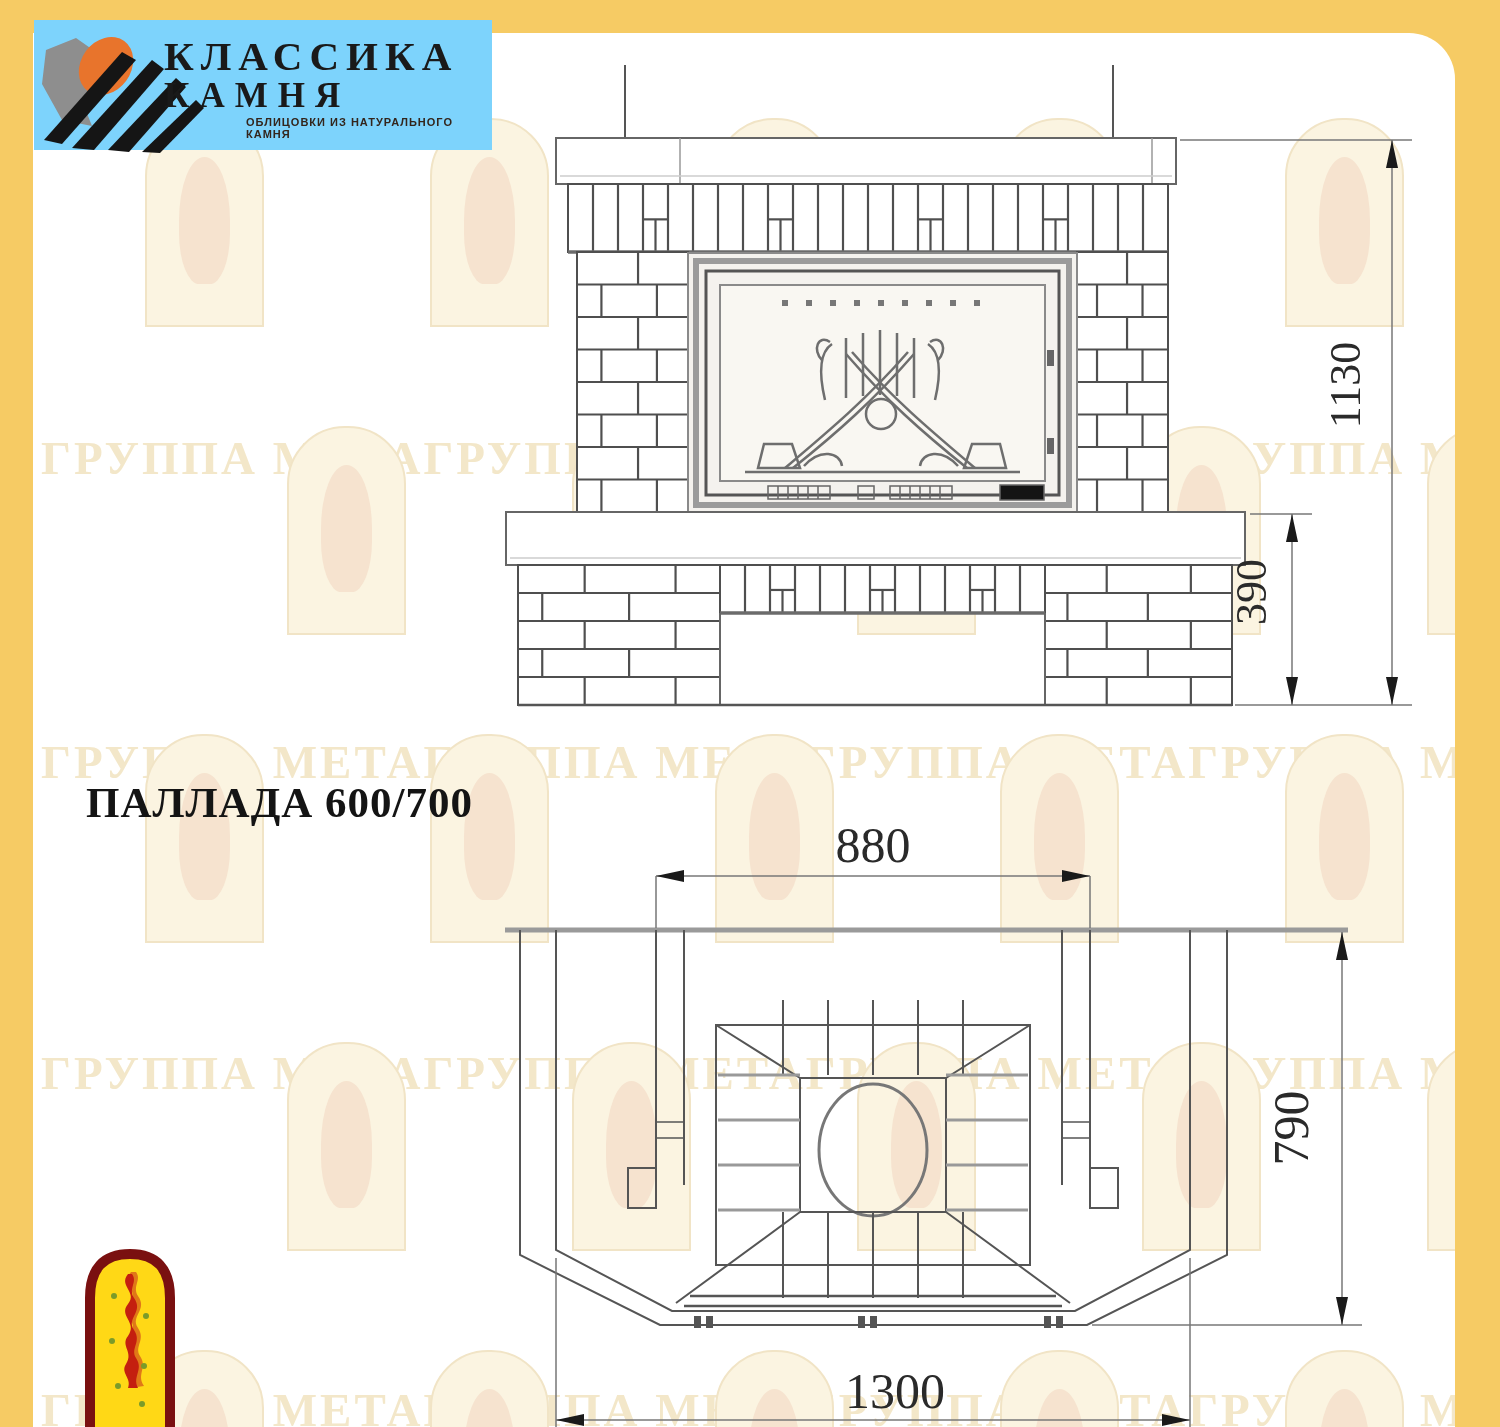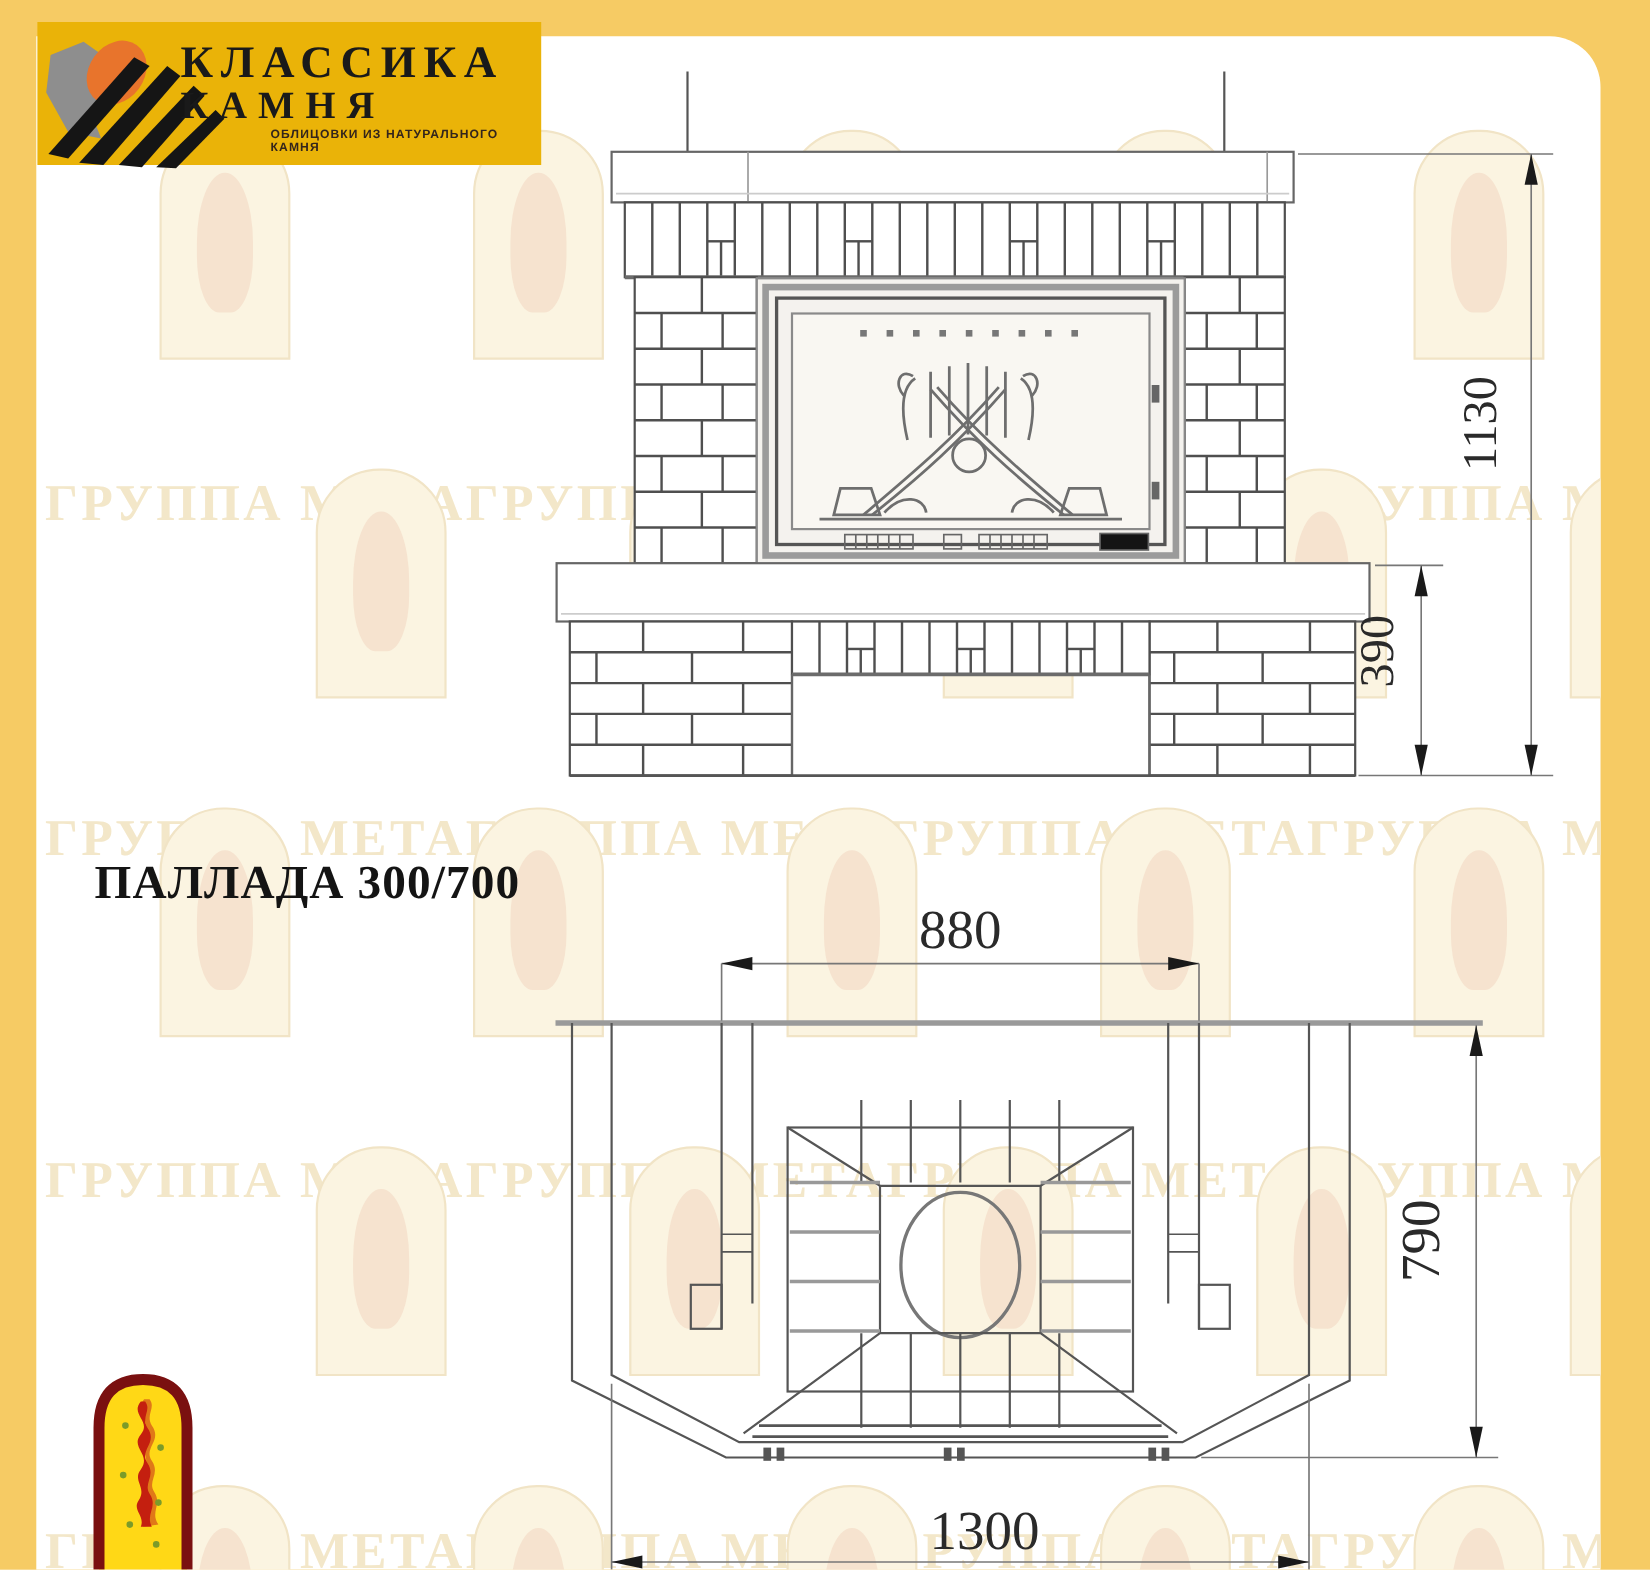--- a/index.html
+++ b/index.html
@@ -10,21 +10,21 @@
            background:#ffffff;border-top-right-radius:46px;overflow:hidden;}
   
   .wm{position:absolute;left:0;top:0;width:100%;height:100%;overflow:hidden;}
   .wm-arch{position:absolute;width:115px;height:205px;background:#fbf4e1;
            border:2px solid #f1e4c6;border-radius:58px 58px 0 0;}
   .wm-arch .blob{position:absolute;left:28%;top:18%;width:44%;height:62%;
            background:#f6e3cf;border-radius:50% 50% 40% 40%;}
   .wm-text{position:absolute;left:8px;white-space:nowrap;font-weight:bold;
            font-size:47px;letter-spacing:3px;color:#f3e7c9;}
   
-  .logo-box{position:absolute;left:34px;top:20px;width:458px;height:130px;background:#eab308;text-decoration:underline;}
+  .logo-box{position:absolute;left:34px;top:20px;width:458px;height:130px;background:#7dd3fc;text-decoration:underline;}
   .logo-line1{position:absolute;left:130px;top:12px;font-size:41px;font-weight:bold;
               letter-spacing:7px;color:#1a1a1a;}
   .logo-line2{position:absolute;left:130px;top:56px;font-size:35px;font-weight:bold;
               letter-spacing:10px;color:#1a1a1a;}
   .logo-tagline{position:absolute;left:212px;top:96px;font-size:11px;font-weight:bold;
               letter-spacing:1px;color:#33251c;font-family:"Liberation Sans",sans-serif;}
   .model-title{position:absolute;left:86px;top:778px;font-size:43px;font-weight:bold;
               letter-spacing:1px;color:#141414;}
   svg text{font-family:"Liberation Serif", serif;fill:#2a2a2a;}
   .drawing{position:absolute;left:0;top:0;}
@@ -395,21 +395,21 @@
         <path d="M38,126 L118,38 L130,47 L60,128 Z"></path>
         <path d="M74,128 L142,56 L152,65 L95,130 Z"></path>
         <path d="M108,130 L162,78 L170,86 L126,131 Z"></path>
       </g>
     </svg>
     <div class="logo-line1">КЛАССИКА</div>
     <div class="logo-line2">КАМНЯ</div>
     <div class="logo-tagline">ОБЛИЦОВКИ ИЗ НАТУРАЛЬНОГО КАМНЯ</div>
   </div>
 
-  <div class="model-title">ПАЛЛАДА 300/700</div>
+  <div class="model-title">ПАЛЛАДА 600/700</div>
 
   <svg class="emblem" viewBox="0 0 92 181">
     <path d="M6,181 V52 Q6,8 46,8 Q86,8 86,52 V181" fill="#FFD816" stroke="#7A1010" stroke-width="10"></path>
     <path d="M47,26 C36,39 56,45 46,57 C36,69 56,75 46,89 C38,99 52,105 44,117
              C38,126 50,131 46,142 L60,140 C52,128 64,122 56,110 C50,100 62,94 54,82
              C46,70 64,64 54,50 C48,40 58,34 52,26 Z" fill="#E07818"></path>
     <path d="M44,28 C34,40 54,46 44,58 C34,70 54,76 44,90 C36,100 50,106 42,118
              C36,127 48,132 44,142 L54,142 C48,130 60,124 52,112 C46,102 58,96 50,84
              C42,72 60,66 50,52 C44,42 54,36 48,28 Z" fill="#C41F0F"></path>
     <g fill="#7B9B2A">

